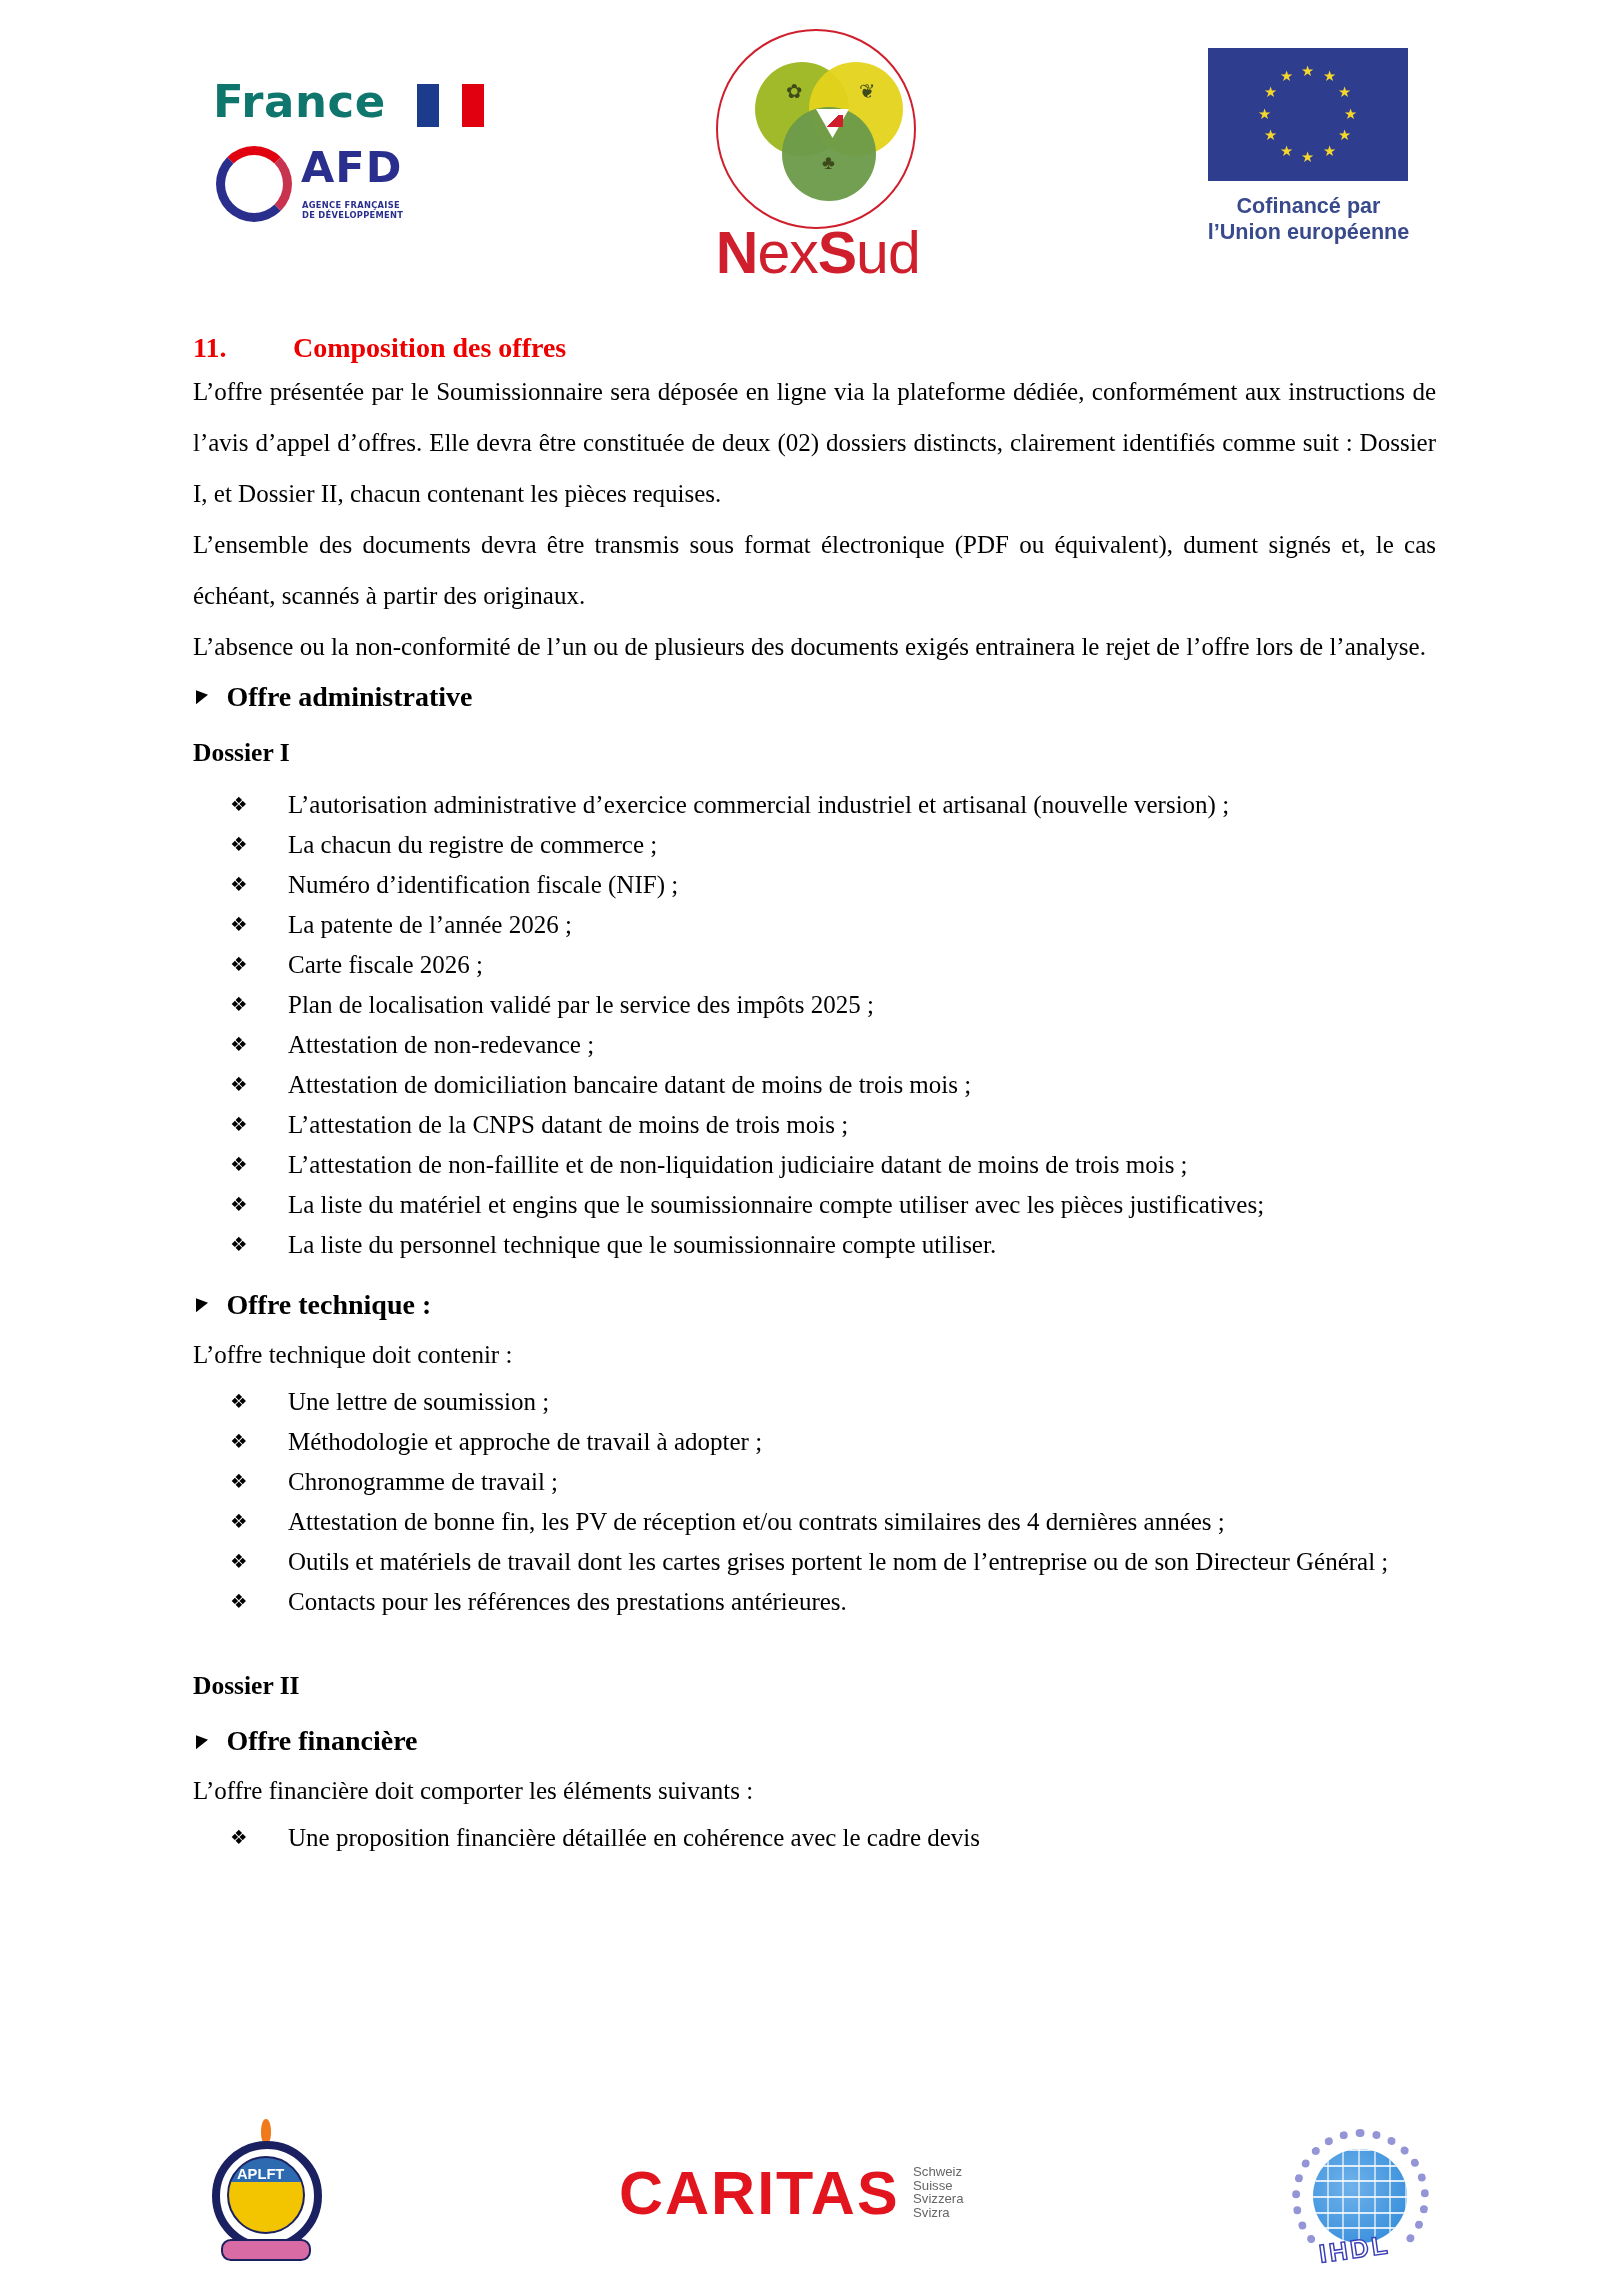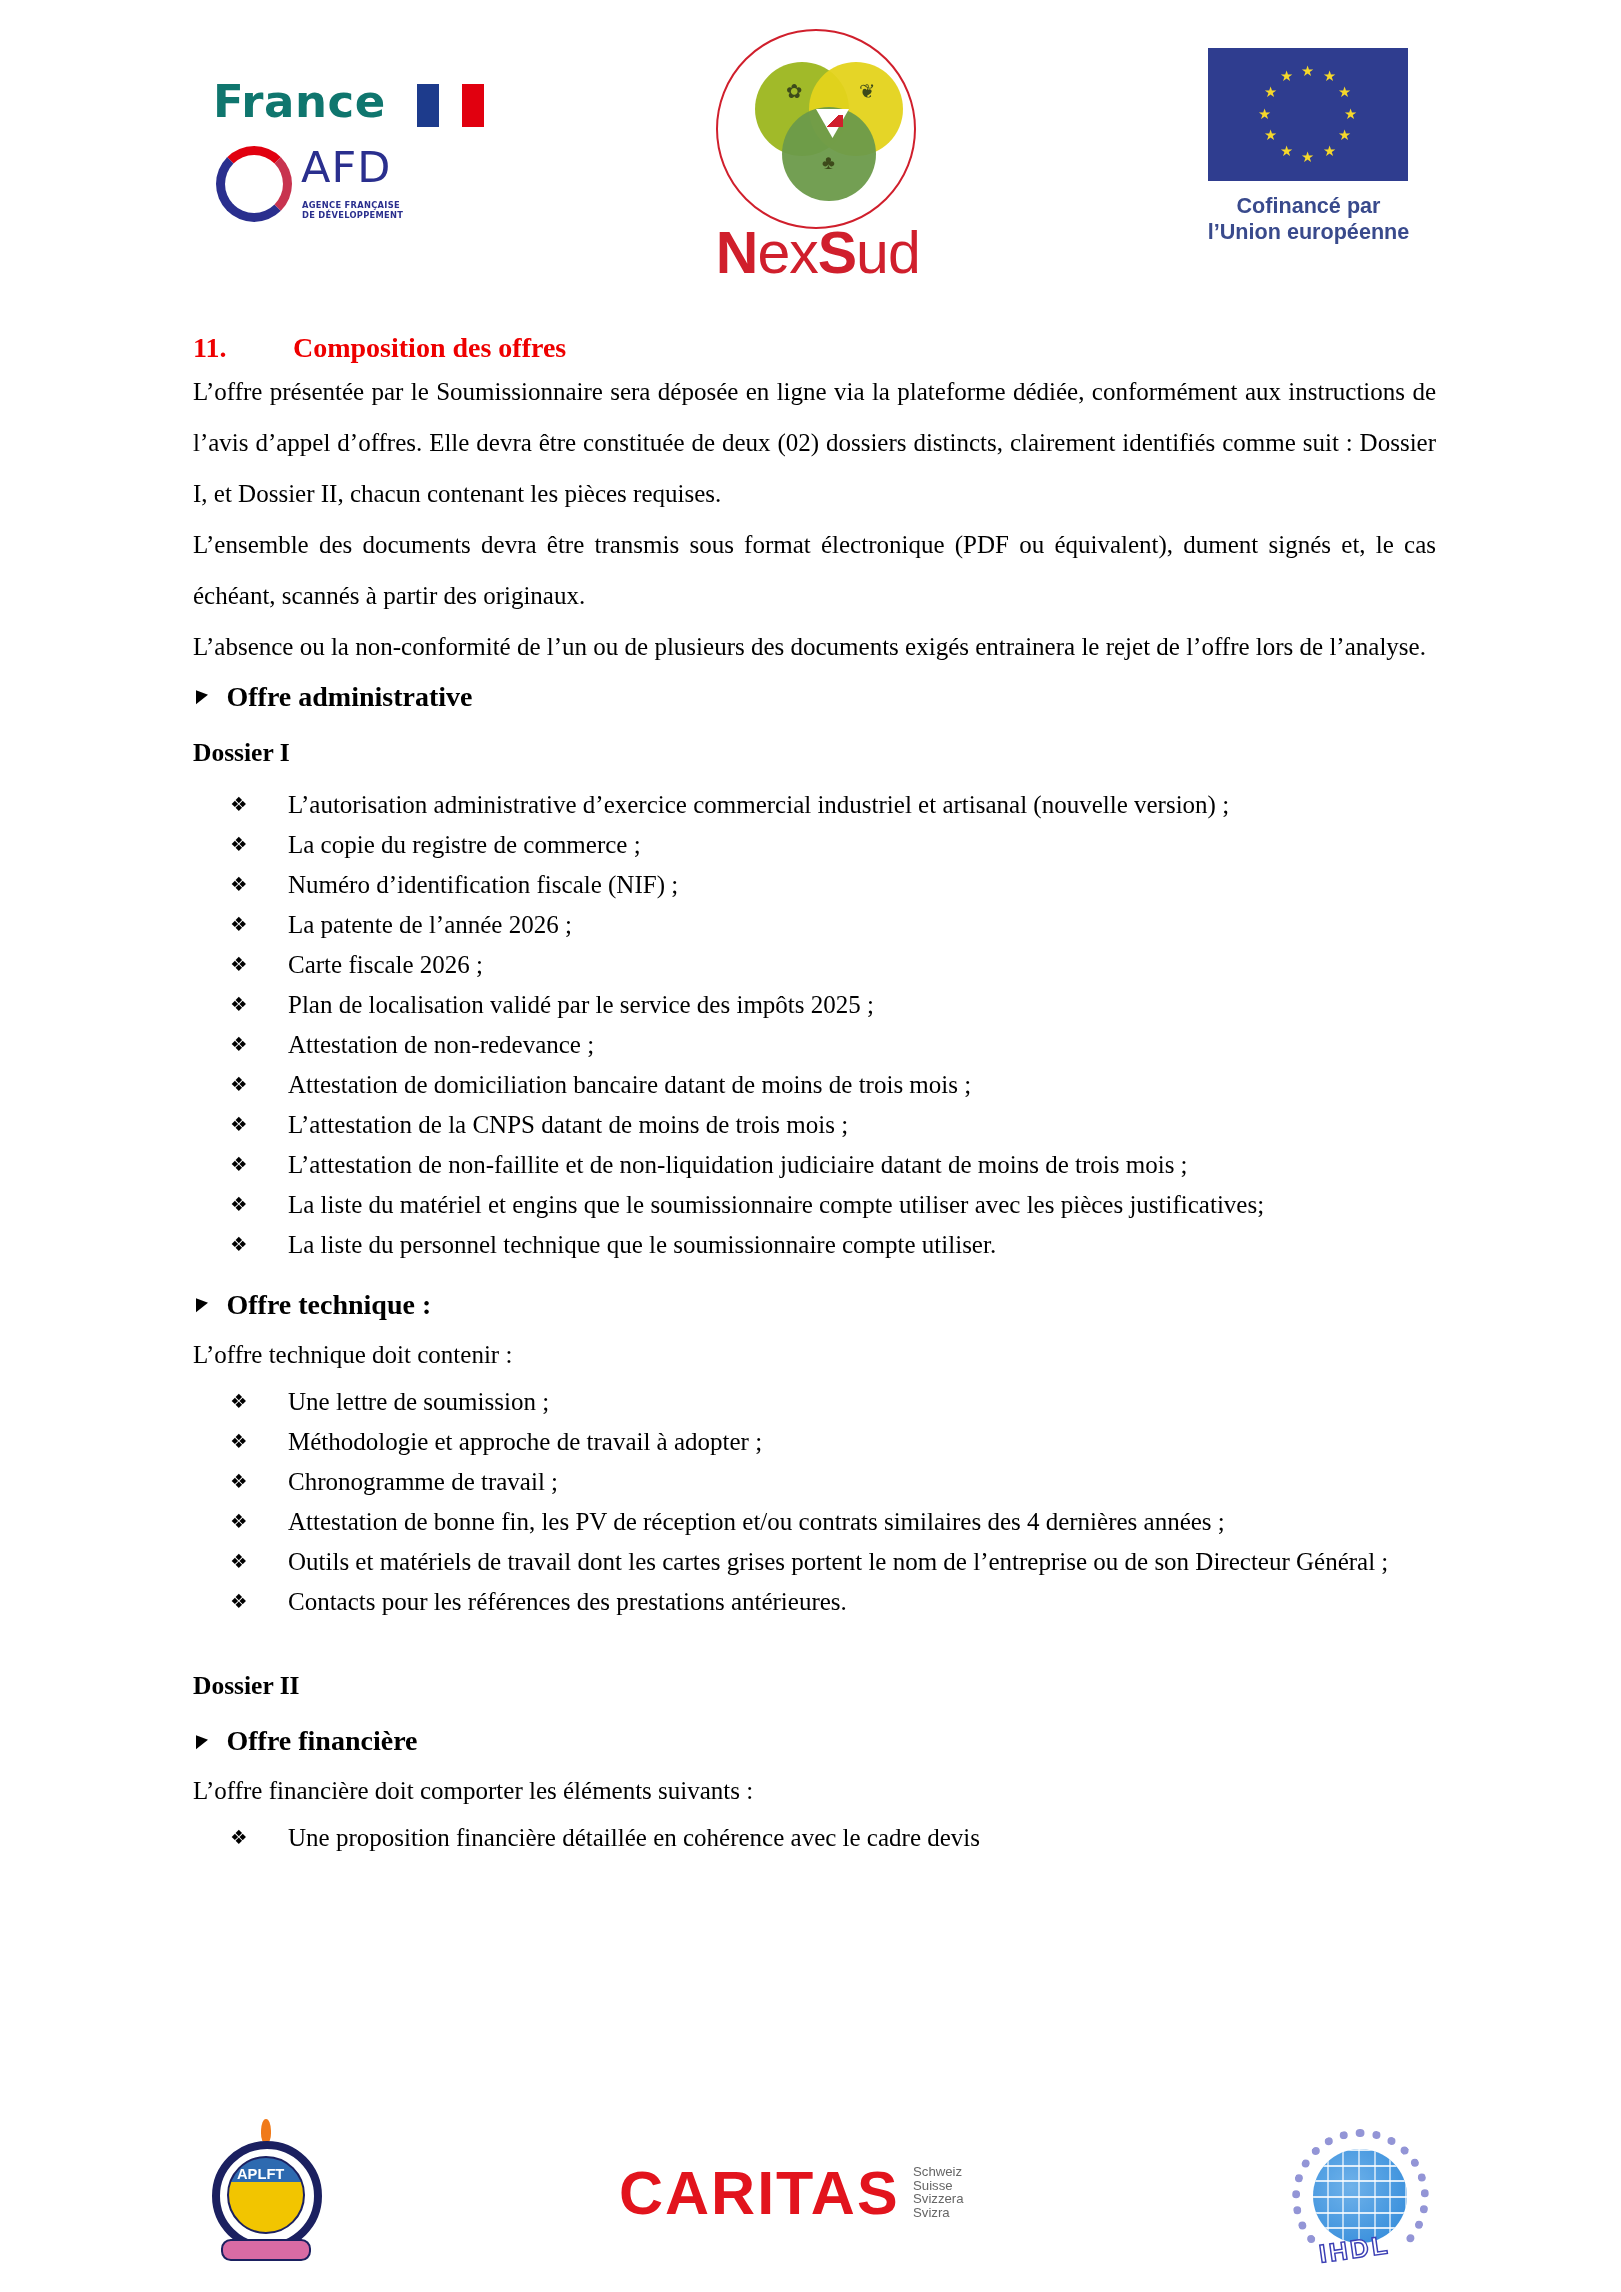--- a/index.html
+++ b/index.html
@@ -6,21 +6,21 @@
   html, body { width: 1621px; height: 2293px; background: #ffffff; }
   body { position: relative; font-family: "Liberation Serif", "DejaVu Serif", serif; color: #000; overflow: hidden; }
 
   
   .logo { position: absolute; }
   #logo-france { left: 211px; top: 74px; width: 294px; height: 157px; }
   .france-word { position: absolute; left: 2px; top: 0; font-family: "DejaVu Sans", sans-serif; font-weight: bold; font-size: 45px; color: #0f766e; letter-spacing: 0.5px; line-height: 55px; }
   .flag-blue { position: absolute; left: 206px; top: 9.8px; width: 21.6px; height: 43px; background: #1d3b8c; }
   .flag-red { position: absolute; left: 251px; top: 9.8px; width: 21.6px; height: 43px; background: #e1000f; }
   .afd-ring { position: absolute; left: 4.9px; top: 72px; width: 76px; height: 76px; border-radius: 50%; border: 9.8px solid #2a2f8e; border-top-color: #e1000f; border-right-color: #c8334f; }
-  .afd-word { position: absolute; left: 90px; top: 71px; font-family: "DejaVu Sans", sans-serif; font-size: 43px; font-weight: normal; color: #2a2f8e; line-height: 45px; letter-spacing: 1px; }
+  .afd-word { position: absolute; left: 90px; top: 71px; font-family: "DejaVu Sans", sans-serif; font-size: 43px; font-weight: bold; color: #2a2f8e; line-height: 45px; letter-spacing: 1px; }
   .afd-sub { position: absolute; left: 91px; top: 119px; font-family: "DejaVu Sans", sans-serif; font-size: 8.3px; color: #2a2f8e; line-height: 9.8px; font-weight: bold; letter-spacing: 0.3px; margin-top: 8px; }
 
   #logo-nexsud { left: 706px; top: 29px; width: 225px; height: 250px; }
   .nex-circle { position: absolute; left: 9.8px; top: 0; width: 200px; height: 200px; border-radius: 50%; border: 2.9px solid #d01f2c; }
   .nex-c1 { position: absolute; left: 49px; top: 33px; width: 94px; height: 94px; border-radius: 50%; background: #9cb61e; opacity: 0.95; }
   .nex-c2 { position: absolute; left: 103px; top: 33px; width: 94px; height: 94px; border-radius: 50%; background: #e4d31b; opacity: 0.95; }
   .nex-c3 { position: absolute; left: 76px; top: 78px; width: 94px; height: 94px; border-radius: 50%; background: #6b9a4a; opacity: 0.95; }
   .nex-center { position: absolute; left: 110px; top: 80px; width: 33px; height: 29px; background: #fff; clip-path: polygon(0 0, 100% 0, 50% 100%); }
   .nex-bars { position: absolute; left: 117px; top: 86px; width: 19.6px; height: 11.8px; background: linear-gradient(135deg, transparent 50%, #d01f2c 50%); }
   .nex-icon { position: absolute; font-size: 19.6px; color: #3d4a1a; }
@@ -128,21 +128,21 @@
   </div>
   <div class="dossier" style="margin-top:27.4px;">Dossier I</div>
 
   <ul class="items" style="margin-top:17.6px;" id="admin-list">
       <li>
         <span class="bullet-icon">❖</span>
         <span class="item-text">L’autorisation administrative d’exercice commercial industriel et artisanal (nouvelle version) ;</span>
       </li>
       <li>
         <span class="bullet-icon">❖</span>
-        <span class="item-text">La copie du registre de commerce ;</span>
+        <span class="item-text">La chacun du registre de commerce ;</span>
       </li>
       <li>
         <span class="bullet-icon">❖</span>
         <span class="item-text">Numéro d’identification fiscale (NIF) ;</span>
       </li>
       <li>
         <span class="bullet-icon">❖</span>
         <span class="item-text">La patente de l’année 2026 ;</span>
       </li>
       <li>

